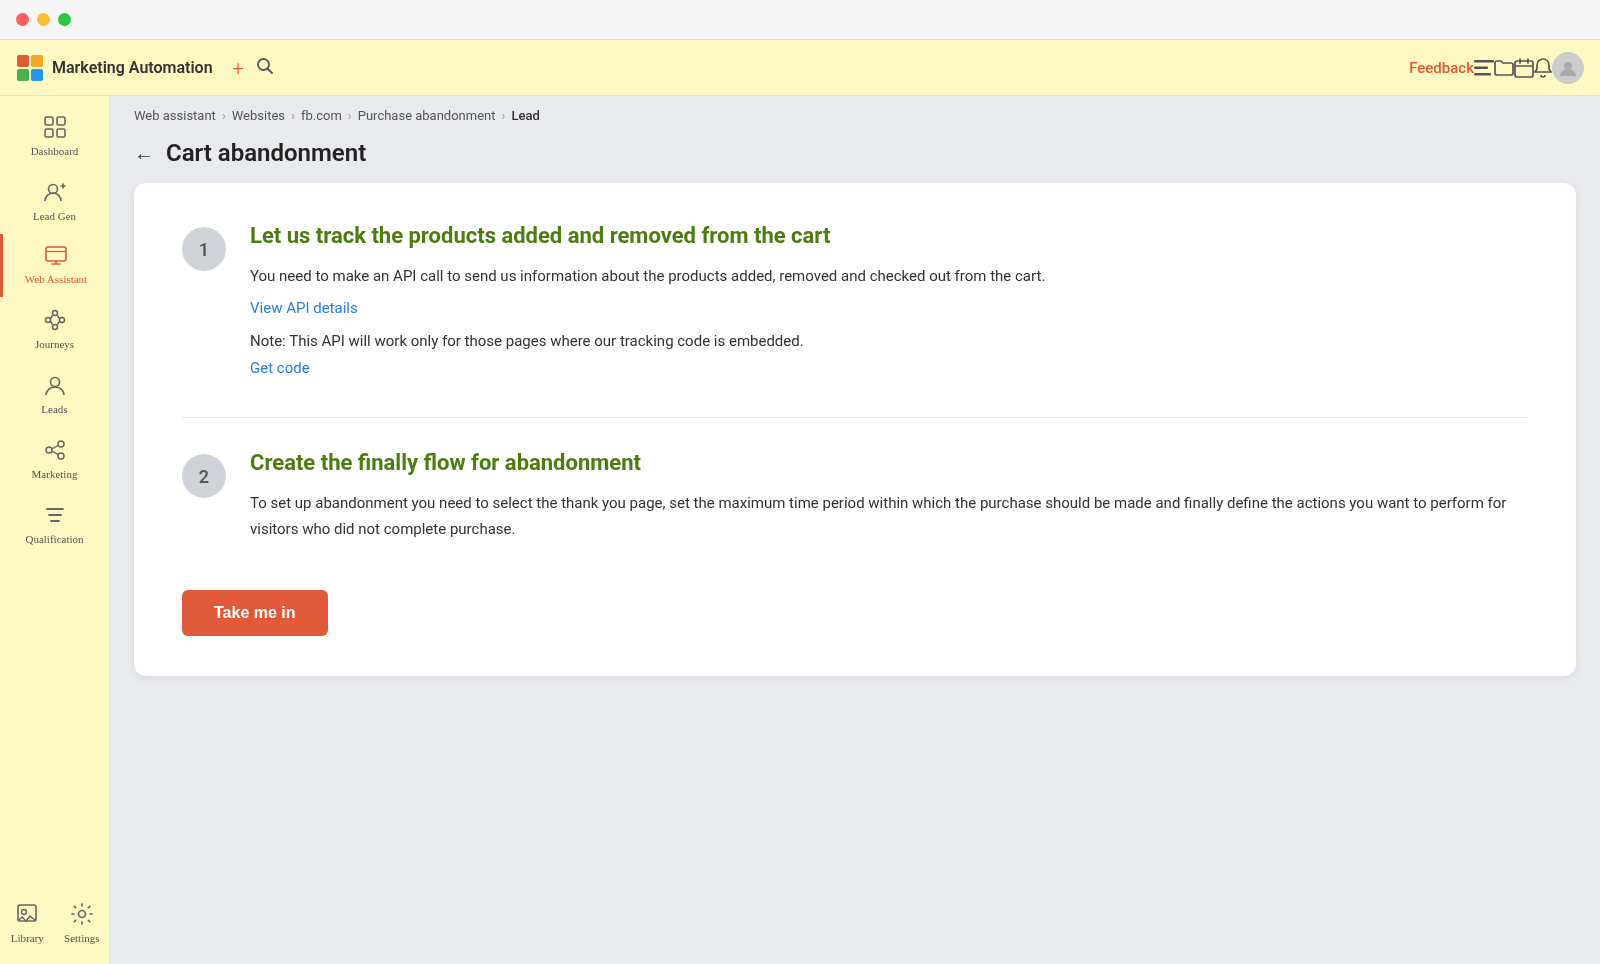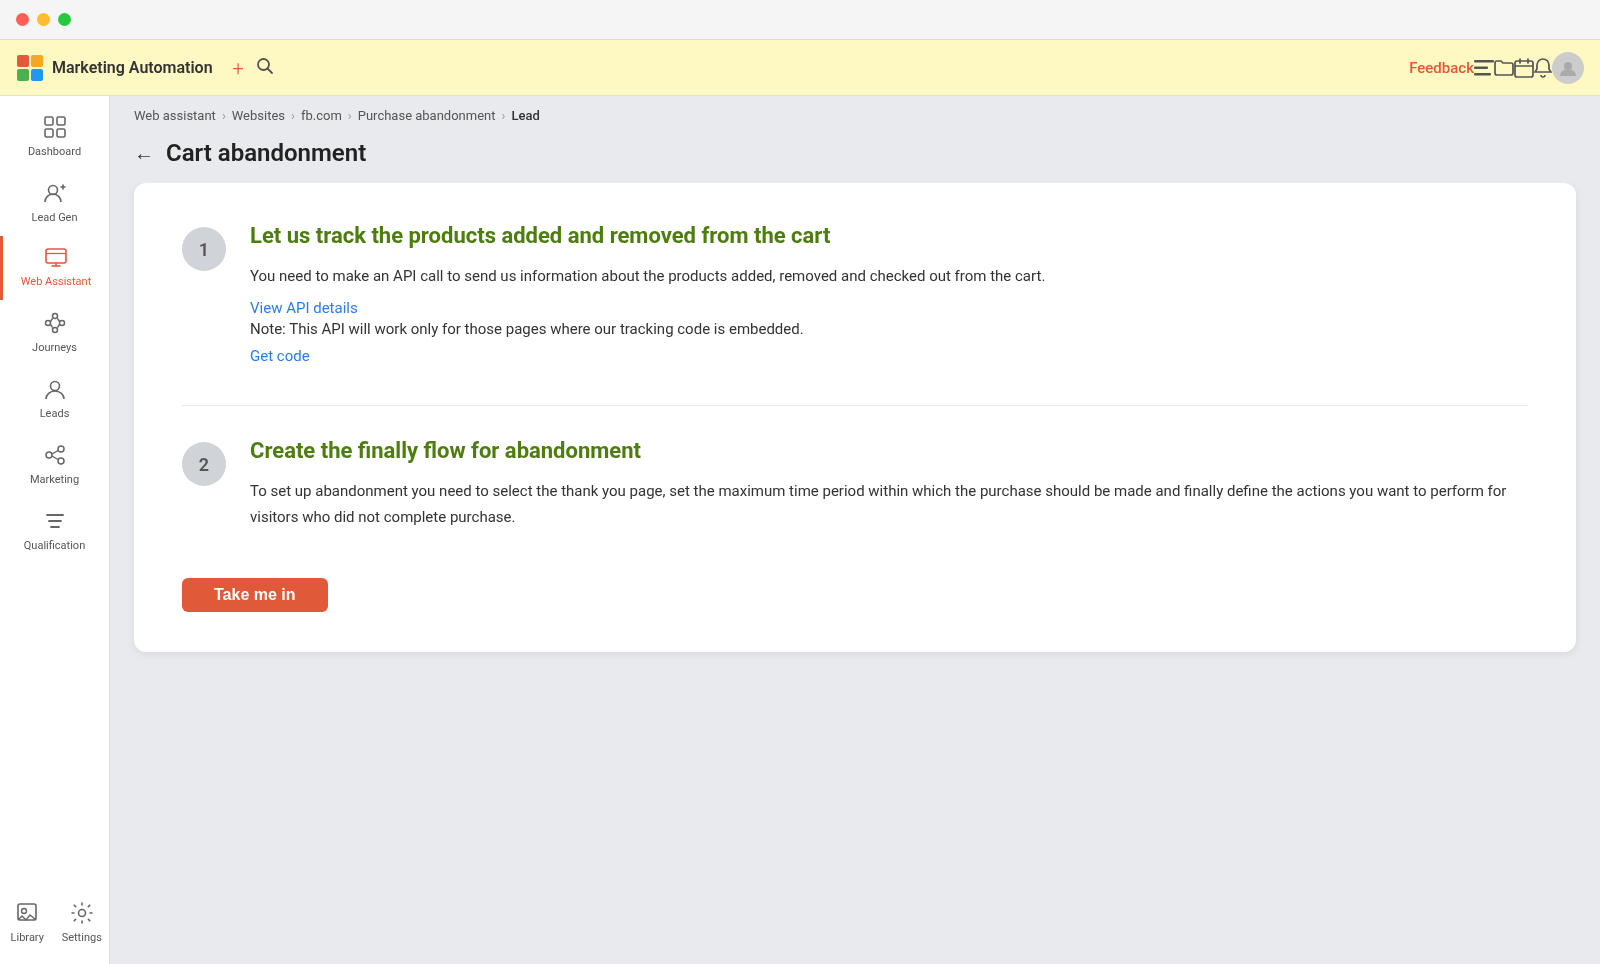--- a/index.html
+++ b/index.html
@@ -86,28 +86,29 @@
 
     
     .app-body {
       display: flex;
       height: calc(964px - 40px - 56px);
     }
 
     
     .sidebar {
       width: 110px;
-      background: #ffffff;
+      background: #fef9c3;
       border-right: 1px solid #e0e0e0;
       display: flex;
       flex-direction: column;
       align-items: center;
       padding: 8px 0;
       gap: 0;
       overflow-y: auto;
+      font-family: Liberation Serif, serif;
     }
     .sidebar-item {
       width: 100%;
       display: flex;
       flex-direction: column;
       align-items: center;
       padding: 12px 4px;
       cursor: pointer;
       color: #555;
       font-size: 12px;
@@ -227,35 +228,36 @@
     .step-link {
       color: #2b7de9;
       font-size: 15px;
       cursor: pointer;
       text-decoration: none;
     }
     .step-note {
       font-size: 15px;
       color: #333;
       line-height: 1.7;
+      margin-top: 12px;
       margin-bottom: 4px;
     }
     .divider {
       border: none;
       border-top: 1px solid #e8eaed;
       margin: 8px 0 32px 0;
     }
 
     
     .take-me-in-btn {
       background: #e05a3a;
       color: #fff;
       border: none;
       border-radius: 6px;
-      padding: 8px 32px;
+      padding: 14px 32px;
       font-size: 16px;
       font-weight: 600;
       cursor: pointer;
       margin-top: 8px;
     }
   </style>
 </head>
 <body>
 
 <div class="title-bar">

